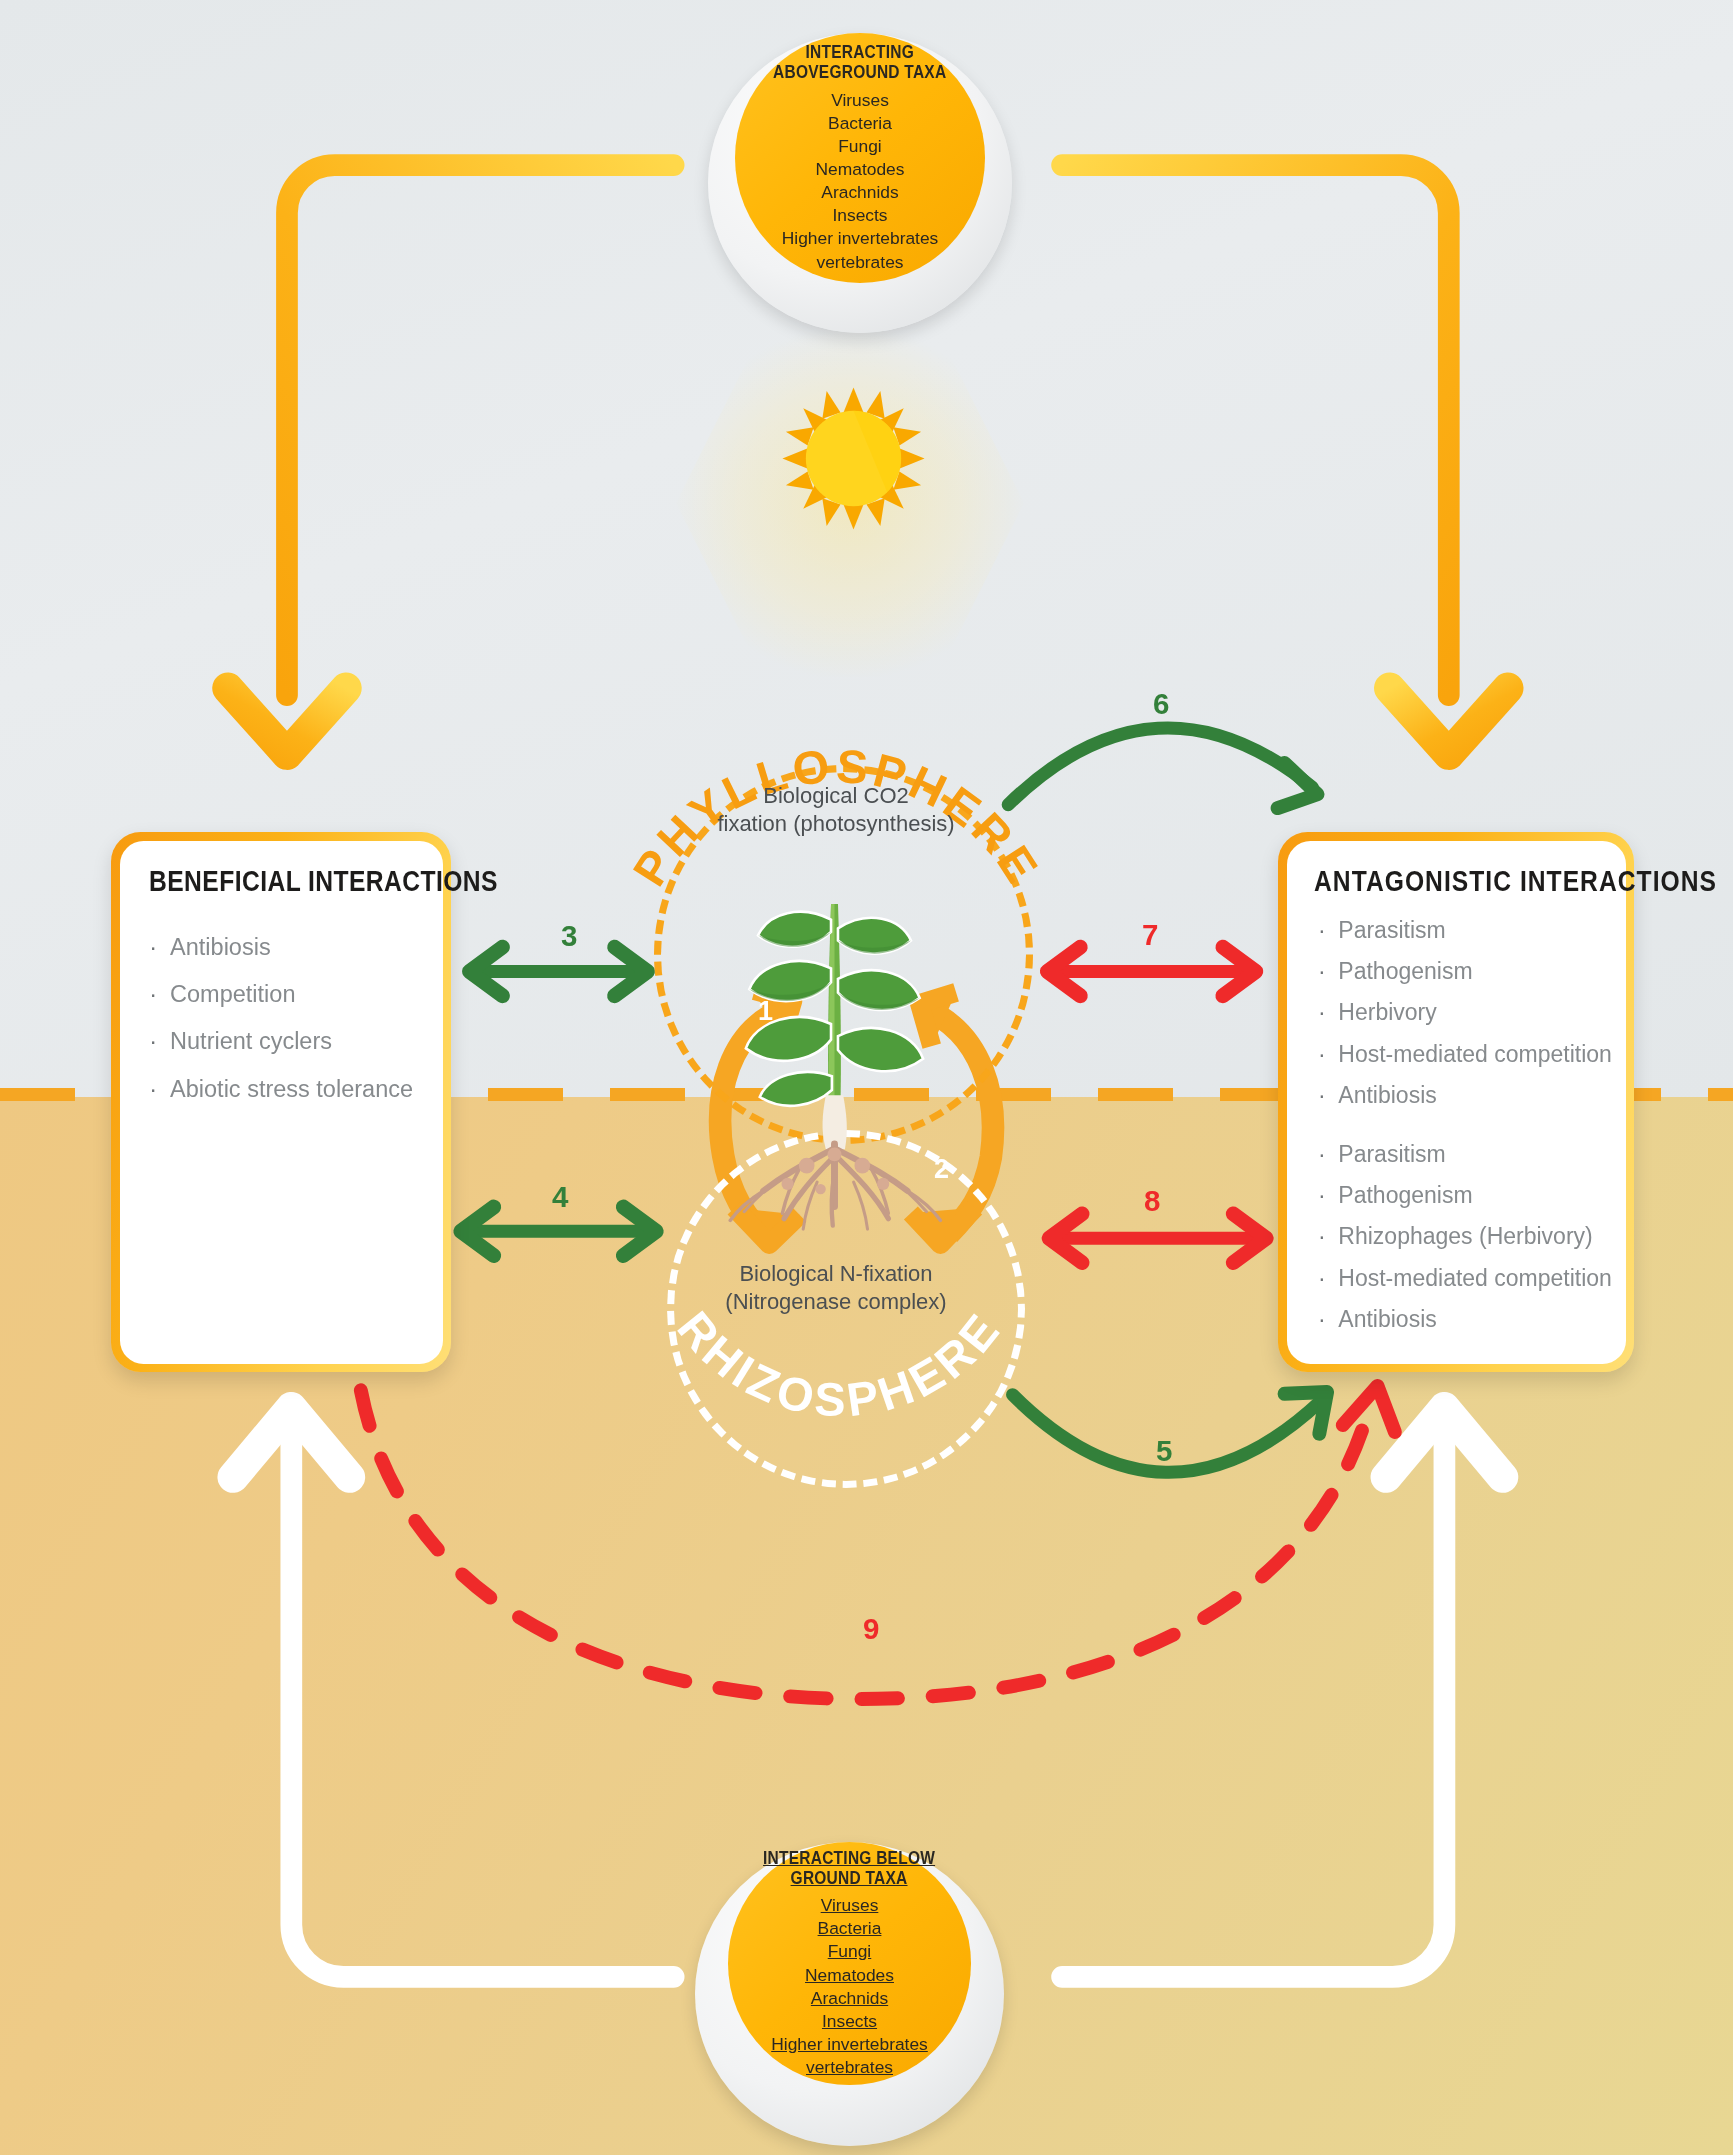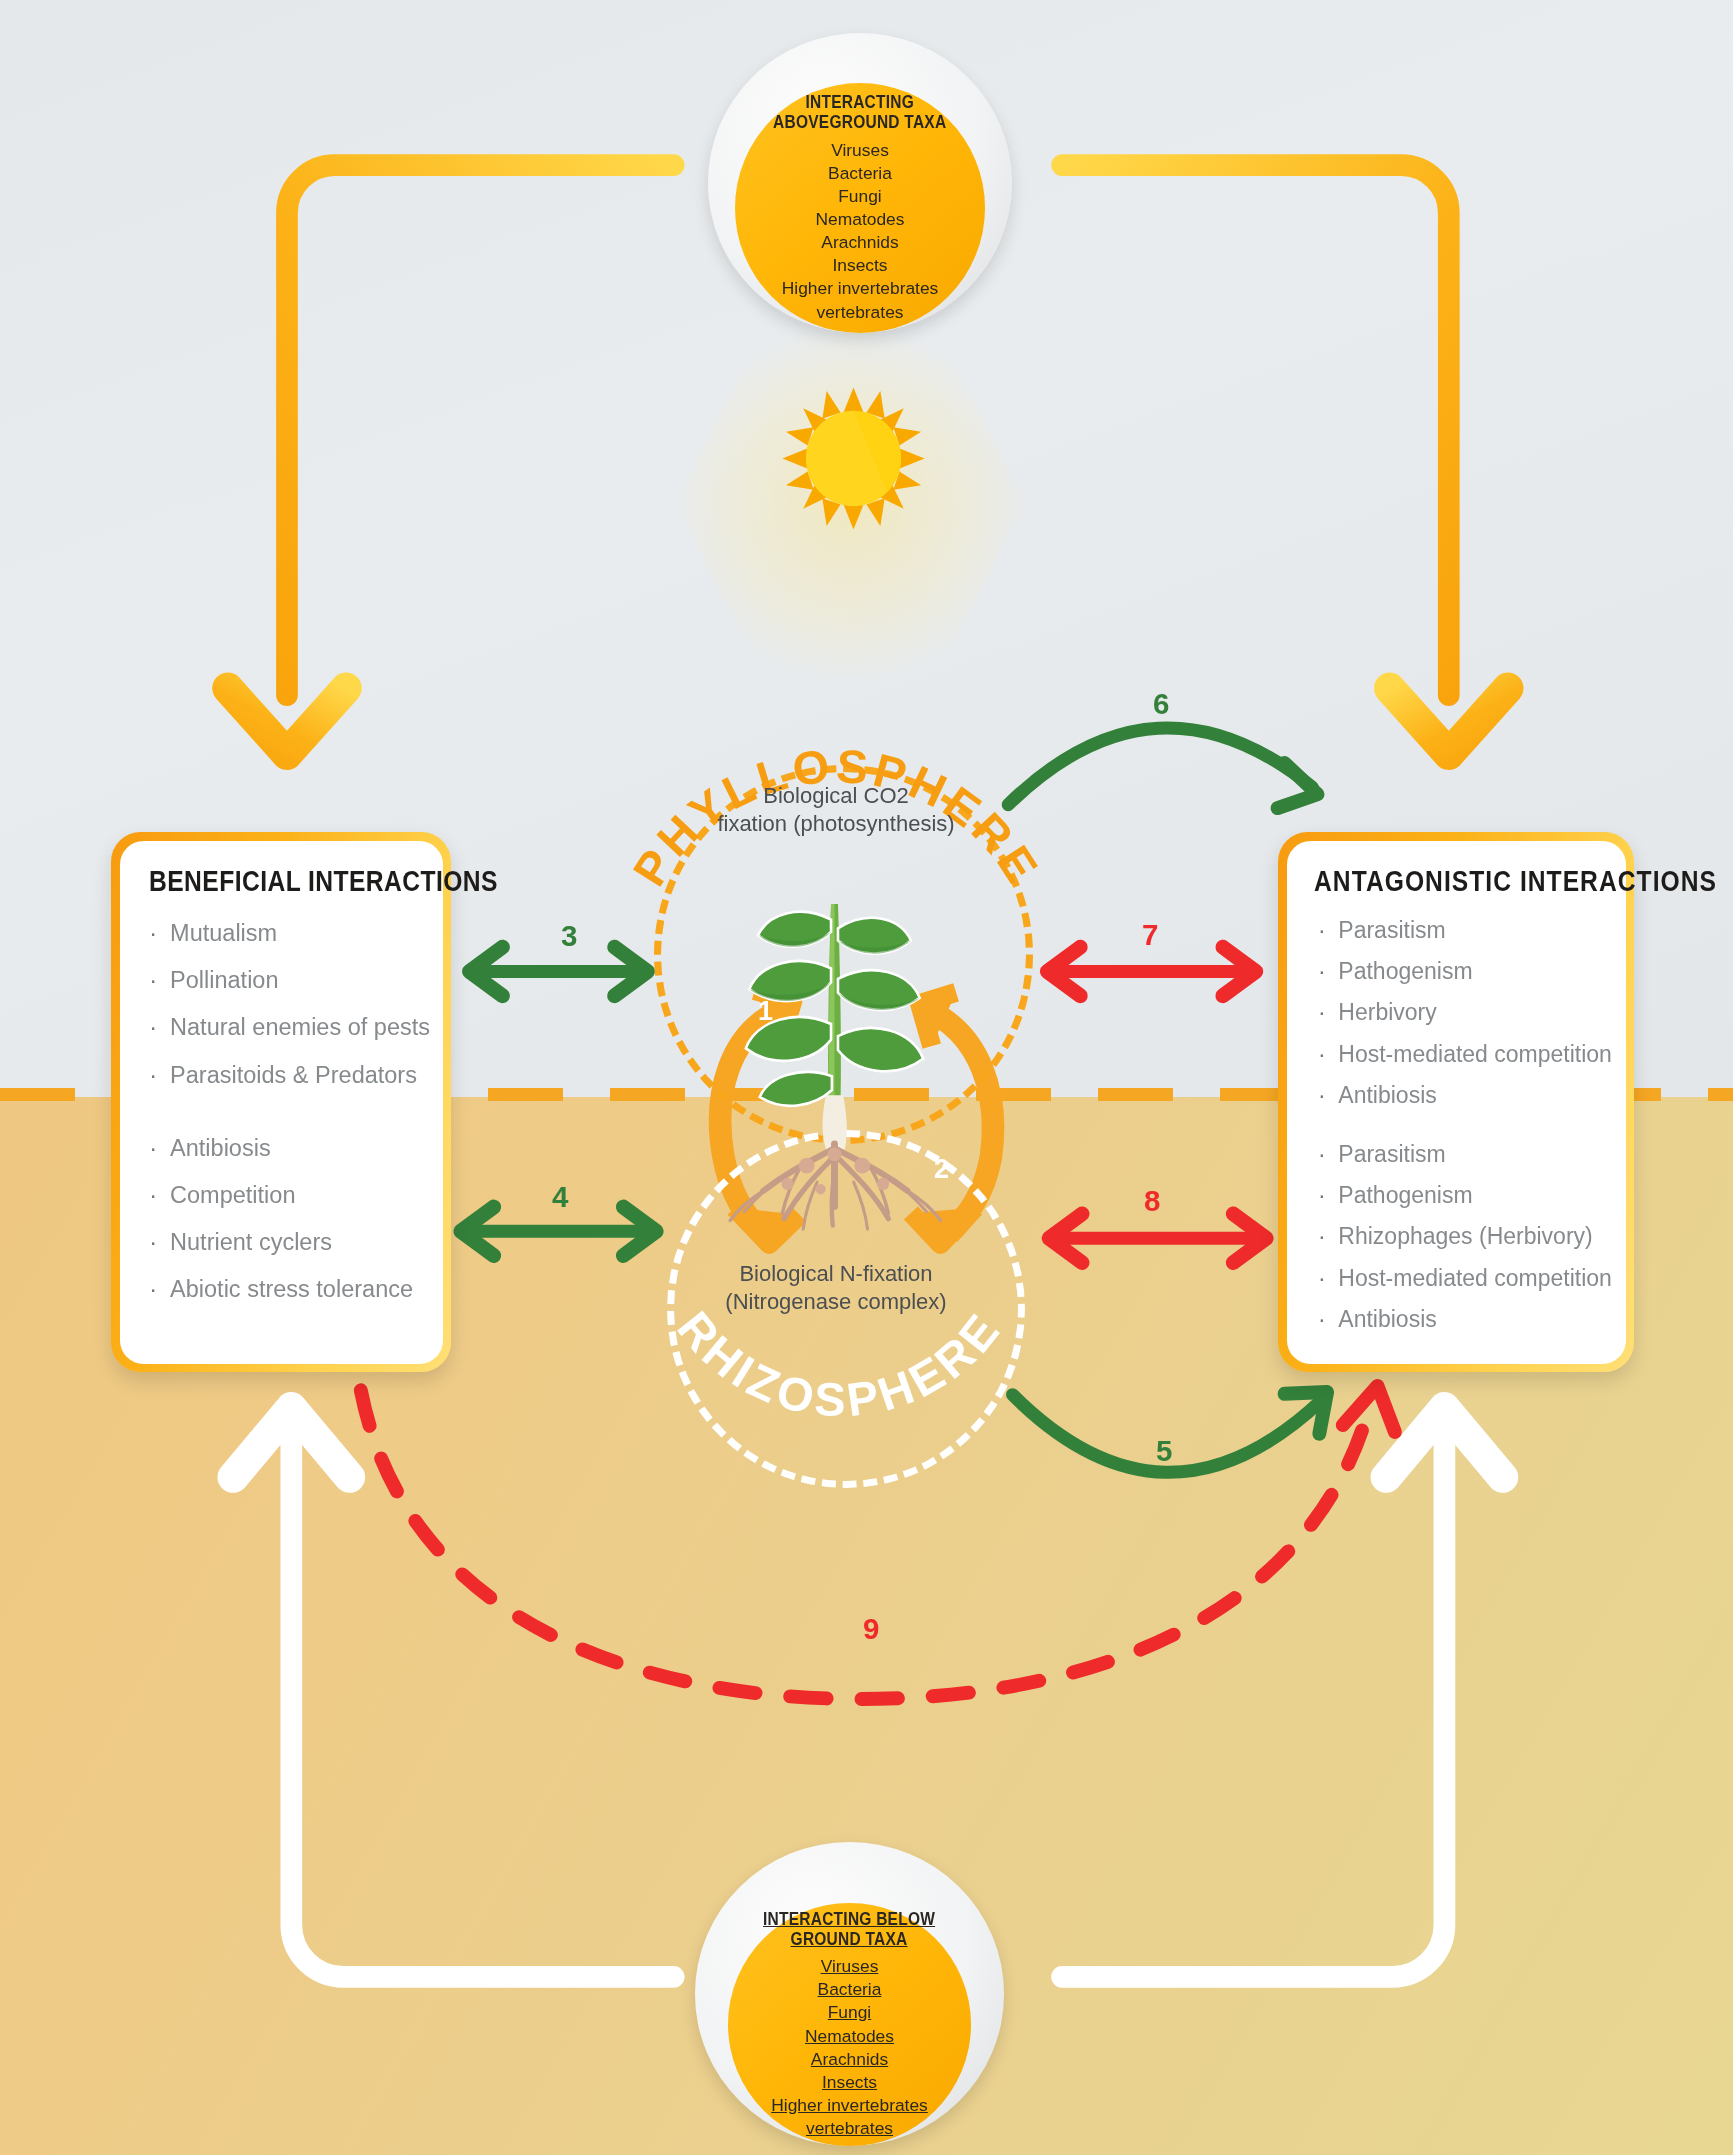--- a/index.html
+++ b/index.html
@@ -34,21 +34,21 @@
   .sun{
     position:absolute;left:779px;top:384px;width:149px;height:149px;
   }
   .sun svg{display:block;}
 
   
   .disc{
     position:absolute;border-radius:50%;
     background:radial-gradient(circle at 38% 30%, #fdfdfd 0%, #f2f3f4 55%, #d9dcde 100%);
     box-shadow:0 7px 15.6px rgba(0,0,0,.13);
-    display:flex;align-items:flex-end;justify-content:center;
+    display:flex;align-items:flex-start;justify-content:center;
   }
   .disc-inner{
     border-radius:50%;
     background:linear-gradient(140deg,#ffc21f 0%,#ffb607 48%,#f9a800 100%);
     display:flex;flex-direction:column;align-items:center;justify-content:center;
     text-align:center;color:#2a2722;
   }
   .disc-title{
     font-weight:bold;font-stretch:condensed;letter-spacing:0.3px;
     line-height:1.12;text-transform:uppercase;font-size:18px;
@@ -381,26 +381,20 @@
         <circle cx="96" cy="352" r="7"></circle>
         <circle cx="206" cy="352" r="7"></circle>
         <circle cx="134" cy="358" r="6"></circle>
       </g>
     </svg>
   </div>
 
   <div class="panel" id="panel-left">
     <div class="panel-body">
       <div class="panel-title">BENEFICIAL INTERACTIONS</div>
-      <ul class="bullets">
-        <li>Mutualism</li>
-        <li>Pollination</li>
-        <li>Natural enemies of pests</li>
-        <li>Parasitoids &amp; Predators</li>
-      </ul>
       <ul class="bullets grp-below">
         <li>Antibiosis</li>
         <li>Competition</li>
         <li>Nutrient cyclers</li>
         <li>Abiotic stress tolerance</li>
       </ul>
     </div>
   </div>
 
   <div class="panel" id="panel-right">

